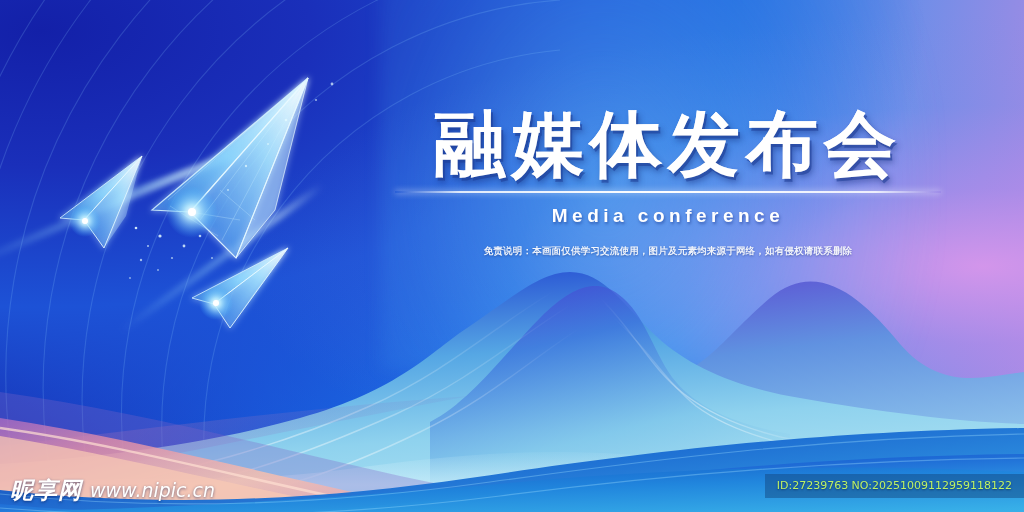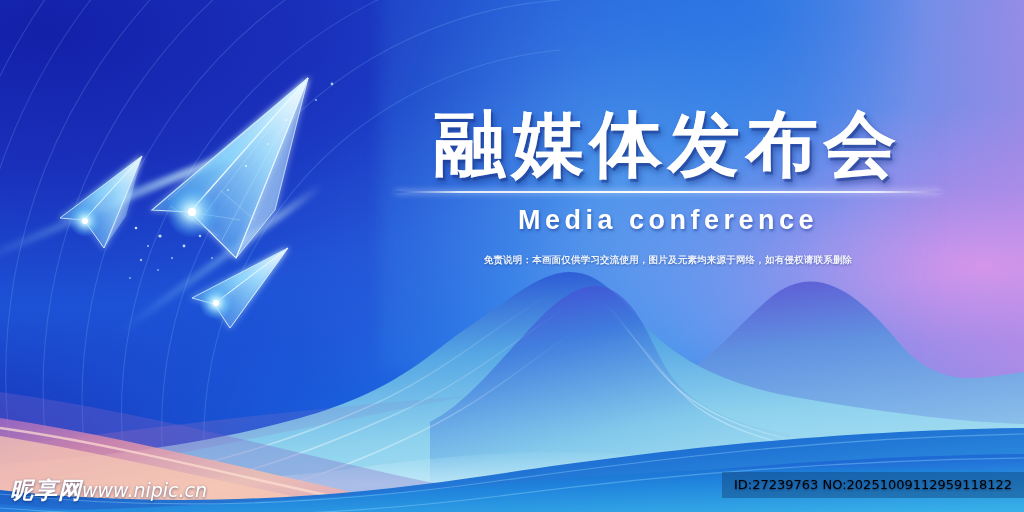--- a/index.html
+++ b/index.html
@@ -94,21 +94,21 @@
   .rule {
     margin: 11px auto 0;
     width: 546px;
     height: 2px;
     background: linear-gradient(90deg, rgba(255,255,255,0) 0%, rgba(255,255,255,0.85) 12%, #ffffff 50%, rgba(255,255,255,0.85) 88%, rgba(255,255,255,0) 100%);
     box-shadow: 0 0 6px rgba(255,255,255,0.75);
   }
   .sub-title {
     margin-top: 12px;
     font-family: "Liberation Sans", "DejaVu Sans", sans-serif;
-    font-size: 27px;
+    font-size: 19px;
     font-weight: 700;
     color: #ffffff;
     letter-spacing: 4.5px;
     white-space: nowrap;
     text-shadow: 1px 2px 3px rgba(25,55,140,0.55);
   }
   .disclaimer {
     margin-top: 18px;
     font-family: "DejaVu Sans", "Liberation Sans", sans-serif;
     font-size: 9.5px;
@@ -118,21 +118,21 @@
     white-space: nowrap;
     text-shadow: 0 1px 2px rgba(20,50,130,0.5);
   }
 
   
   .watermark {
     position: absolute;
     left: 10px; bottom: 10px;
     display: flex;
     align-items: center;
-    gap: 0;
+    gap: 8px;
   }
   .wm-logo {
     font-family: "DejaVu Sans", "Liberation Sans", sans-serif;
     font-size: 23px;
     font-weight: 700;
     font-style: italic;
     color: #ffffff;
     letter-spacing: 1px;
     line-height: 1;
     text-shadow: 0 1px 3px rgba(0,20,80,0.6);
@@ -145,23 +145,23 @@
     color: #ffffff;
     line-height: 1;
     text-shadow: 0 1px 3px rgba(0,20,80,0.6);
   }
 
   .id-badge {
     position: absolute;
     right: 0px; bottom: 14px;
     padding: 5px 12px 6px 12px;
     background: rgba(18,70,125,0.48);
-    color: #000000;
-    font-family: "DejaVu Sans", "Liberation Sans", sans-serif;
-    font-size: 13px;
+    color: #bef264;
+    font-family: "DejaVu Sans", "Liberation Sans", sans-serif;
+    font-size: 11px;
     font-weight: 400;
     letter-spacing: 0px;
     white-space: nowrap;
     text-shadow: 0 1px 2px rgba(0,25,70,0.6);
   }
 </style>
 </head>
 <body>
 
 <div id="stage">

